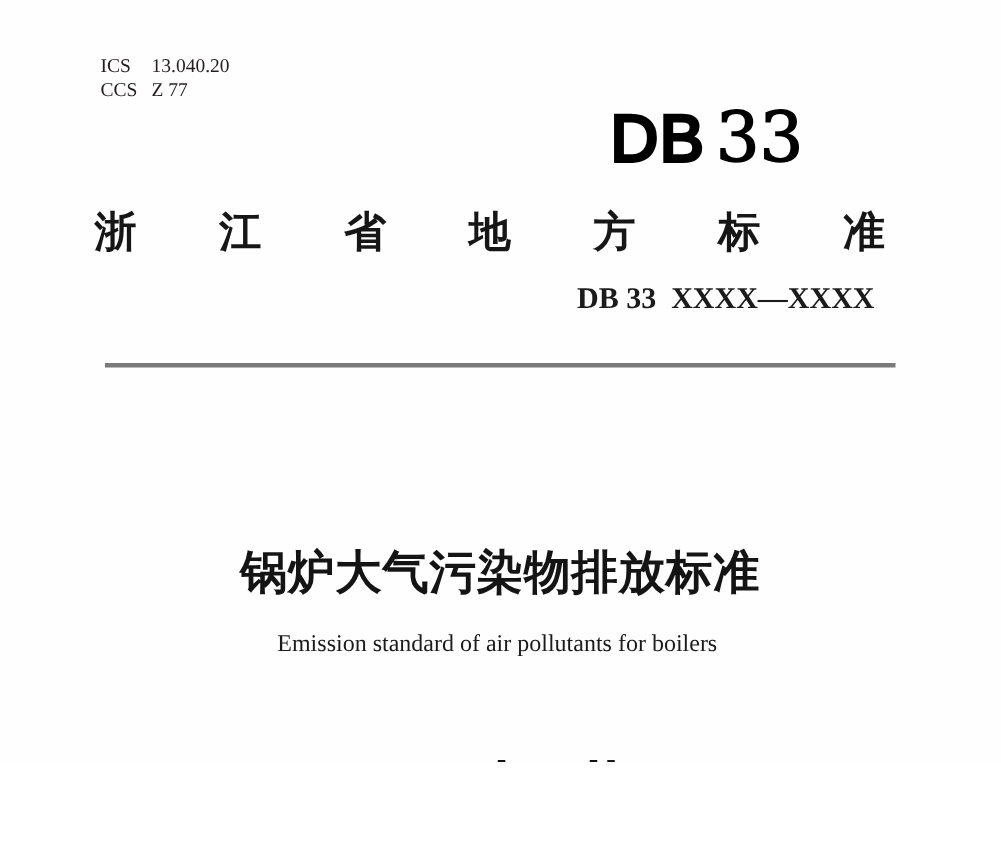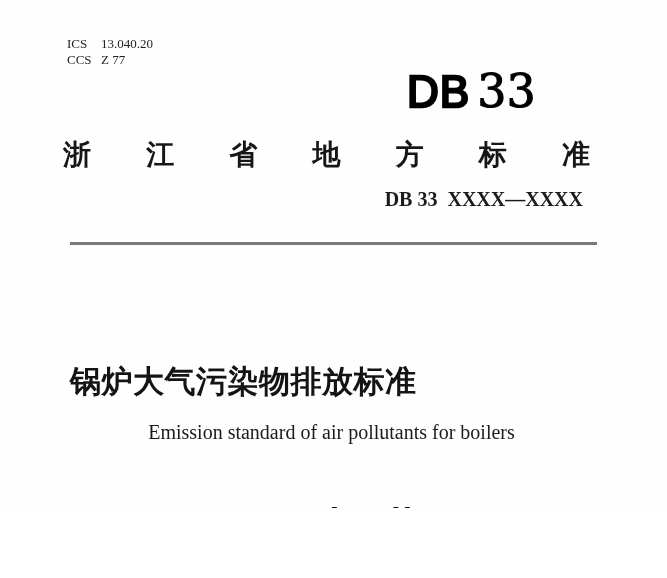--- a/index.html
+++ b/index.html
@@ -88,37 +88,37 @@
     height: 3px;
     background: #7a7a7a;
   }
 
   
   .title-cn {
     position: absolute;
     left: 70px;
     right: 70px;
     top: 361px;
-    text-align: left;
+    text-align: center;
     font-family: "Liberation Sans", sans-serif;
     font-size: 31px;
     font-weight: bold;
     letter-spacing: 0.5px;
     color: #141414;
   }
 
   
   .title-en {
     position: absolute;
     left: 66px;
     right: 70px;
     top: 421px;
     text-align: center;
     font-family: "Liberation Serif", serif;
-    font-size: 20px;
+    font-size: 16px;
     color: #1b1b1b;
   }
 
   
   .draft-note {
     position: absolute;
     left: 291px;
     top: 528px;
     font-family: "Liberation Serif", serif;
     font-size: 15px;

